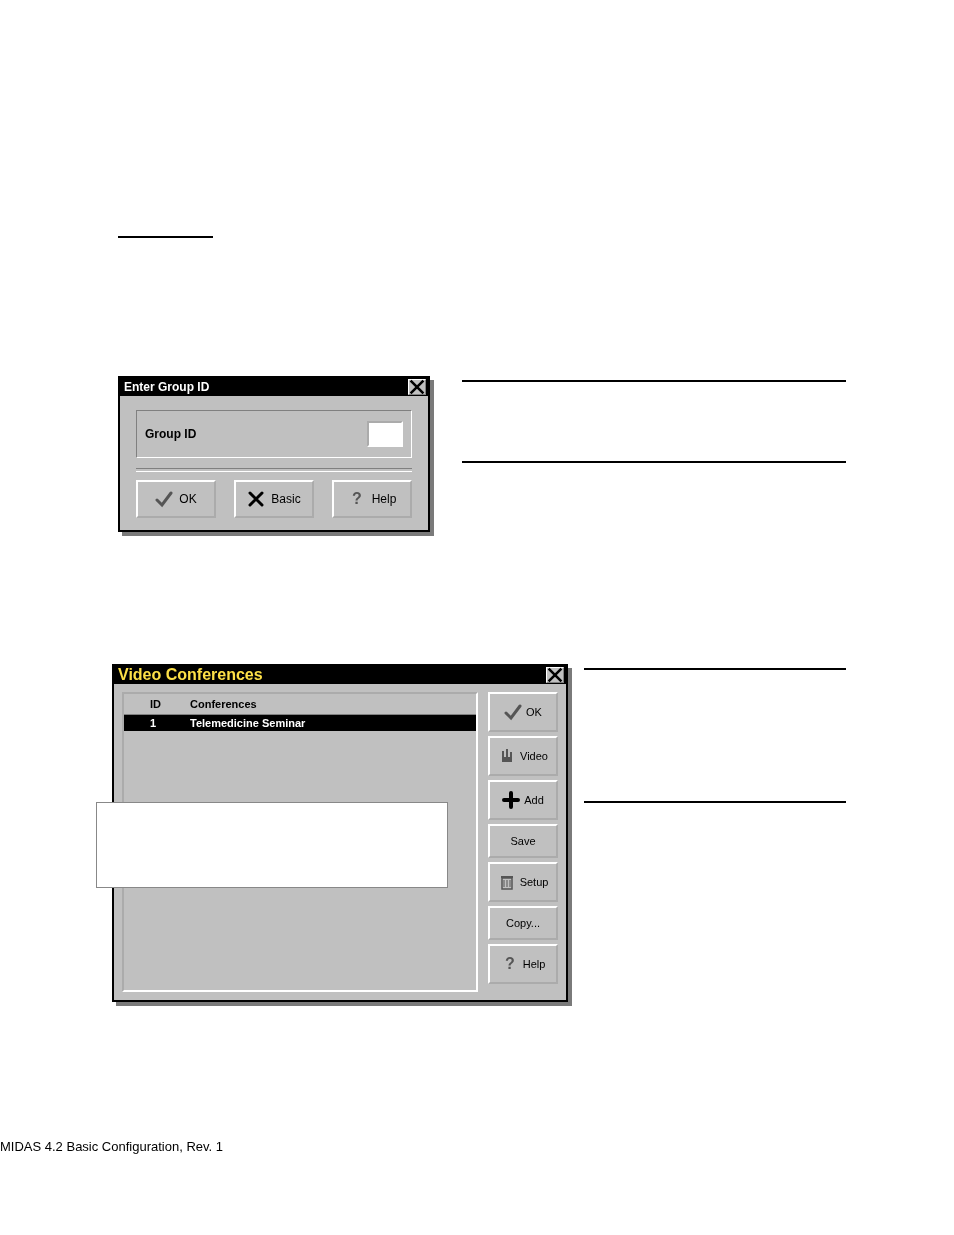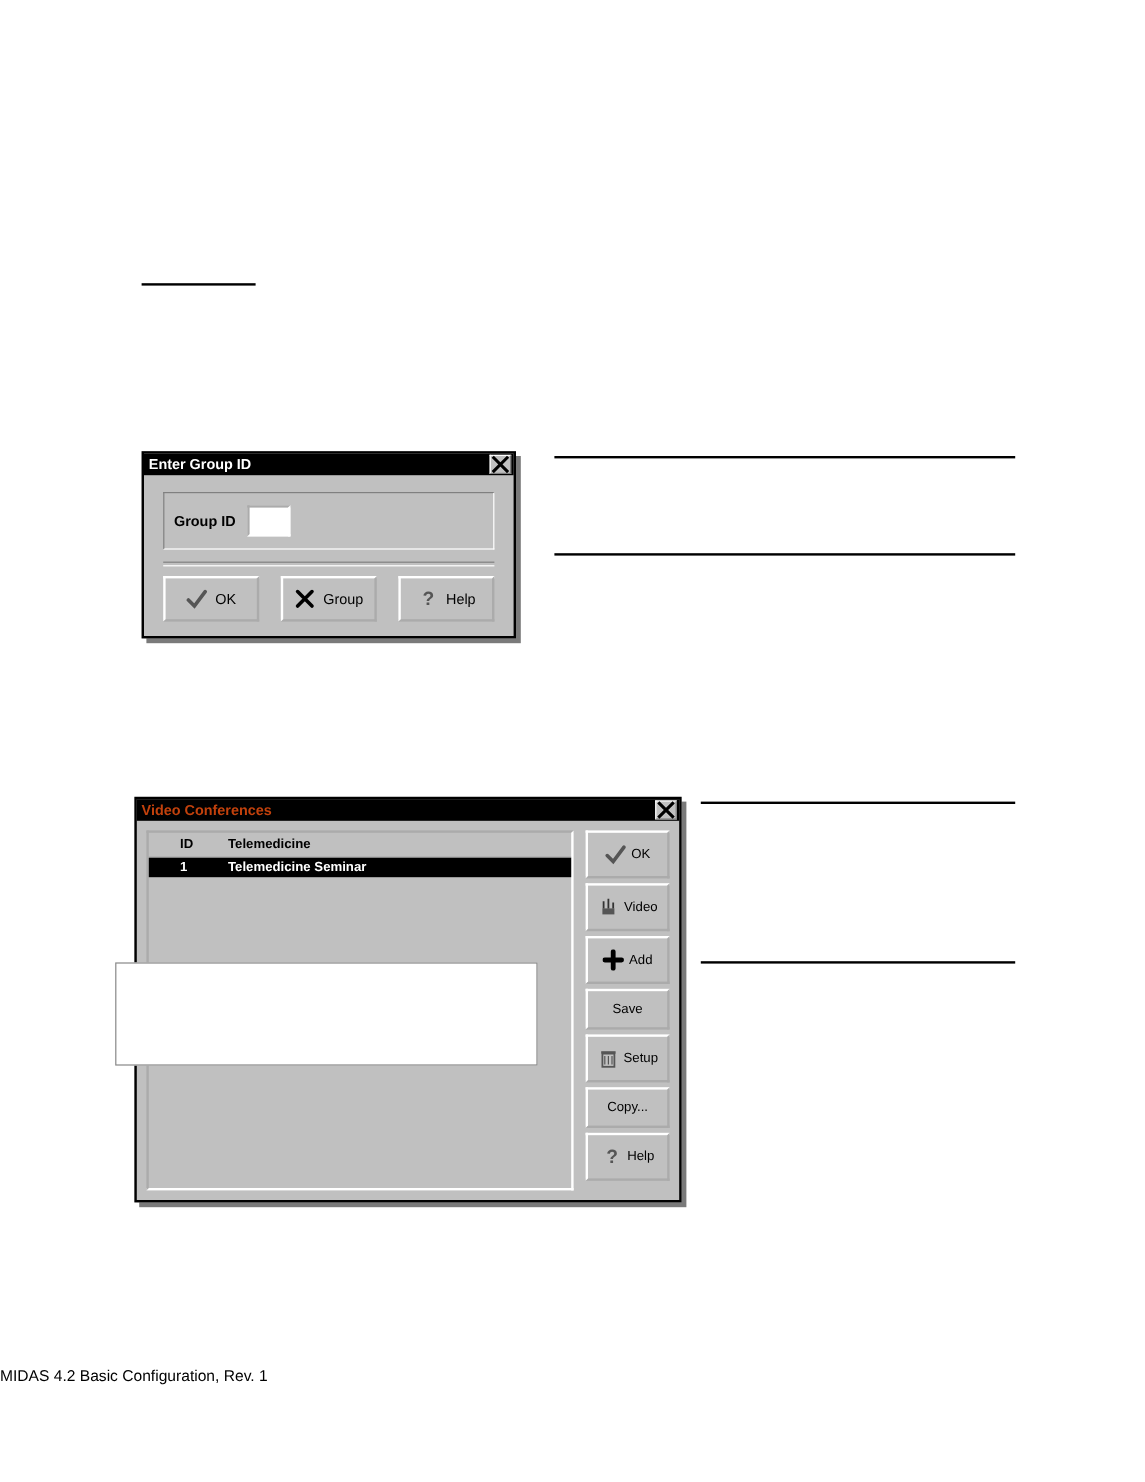--- a/index.html
+++ b/index.html
@@ -4,35 +4,35 @@
 <style>
 html,body{margin:0;padding:0;background:#fff;font-family:Arial,Helvetica,sans-serif;color:#000;font-size:13px;}
 .page{position:relative;width:954px;height:1235px;margin:4px auto;}
 .hr-short{position:absolute;left:118px;top:232px;width:95px;height:2px;background:#000;}
 
 
 .dlg1{position:absolute;left:118px;top:372px;width:308px;background:#c0c0c0;border:2px solid #000;box-shadow:4px 4px 0 #7a7a7a;}
 .dlg1 .titlebar{display:flex;align-items:center;justify-content:space-between;background:#000;color:#fff;font-weight:bold;font-size:12px;height:18px;padding:0 2px 0 4px;}
 .dlg1 .closebtn{width:16px;height:14px;background:#c0c0c0;border:1px solid #808080;border-top-color:#fff;border-left-color:#fff;display:flex;align-items:center;justify-content:center;font-size:11px;line-height:11px;font-weight:bold;color:#000;cursor:default;}
 .dlg1 .body{padding:14px 16px 12px;}
-.dlg1 .panel{border:1px solid #808080;border-right-color:#fff;border-bottom-color:#fff;padding:10px 8px 10px 8px;display:flex;align-items:center;justify-content:flex-start;gap:10px;}
+.dlg1 .panel{border:1px solid #808080;border-right-color:#fff;border-bottom-color:#fff;padding:10px 8px 10px 8px;display:flex;align-items:center;justify-content:space-between;gap:10px;}
 .dlg1 .lbl{font-weight:bold;font-size:12px;}
 .dlg1 .inp{width:28px;height:20px;border:2px inset #fff;background:#fff;}
 .dlg1 .sep{height:2px;margin:10px 0 8px;border-top:1px solid #808080;border-bottom:1px solid #fff;}
 .dlg1 .btnrow{display:flex;gap:18px;justify-content:space-between;}
 .win-btn{flex:1;height:34px;border:2px outset #fff;background:#c0c0c0;display:flex;align-items:center;justify-content:center;gap:6px;font-size:12px;cursor:default;}
 .win-btn .ico{width:18px;height:18px;display:block;}
 
 
 .note1-rule{position:absolute;left:462px;top:376px;width:384px;height:2px;background:#000;}
 .note1-rule2{position:absolute;left:462px;top:457px;width:384px;height:2px;background:#000;}
 
 
 .dlg2{position:absolute;left:112px;top:660px;width:452px;background:#c0c0c0;border:2px solid #000;box-shadow:4px 4px 0 #7a7a7a;}
-.dlg2 .titlebar{display:flex;align-items:center;justify-content:space-between;background:#000;color:#c2410c;font-weight:bold;font-size:12px;height:18px;padding:0 2px 0 4px;}
+.dlg2 .titlebar{display:flex;align-items:center;justify-content:space-between;background:#000;color:#fde047;font-weight:bold;font-size:16px;height:18px;padding:0 2px 0 4px;}
 .dlg2 .closebtn{width:16px;height:14px;background:#c0c0c0;border:1px solid #808080;border-top-color:#fff;border-left-color:#fff;display:flex;align-items:center;justify-content:center;font-size:11px;line-height:11px;font-weight:bold;color:#000;cursor:default;}
 .dlg2 .body{display:flex;gap:10px;padding:8px;}
 .dlg2 .list{flex:1;position:relative;border:2px inset #fff;background:#c0c0c0;height:296px;}
 .dlg2 .list-head{display:flex;font-size:11px;font-weight:bold;color:#000;padding:4px 6px;border-bottom:1px solid #808080;}
 .dlg2 .col-id{width:40px;padding-left:20px;}
 .dlg2 .list-row{display:flex;font-size:11px;font-weight:bold;background:#000;color:#fff;padding:2px 6px;}
 .dlg2 .whitebox{position:absolute;left:-28px;top:108px;width:350px;height:84px;background:#fff;border:1px solid #888;}
 .dlg2 .side{width:70px;display:flex;flex-direction:column;gap:4px;}
 .side-btn{height:36px;border:2px outset #fff;background:#c0c0c0;display:flex;align-items:center;justify-content:center;gap:4px;font-size:11px;cursor:default;}
 .side-btn.small{height:30px;}
@@ -78,21 +78,21 @@
               </svg>
             </span>
         <span>OK</span>
       </div>
       <div class="win-btn">
         <span>
               <svg class="ico" viewBox="0 0 18 18">
                 <path d="M3 3 L15 15 M15 3 L3 15" stroke="#000" stroke-width="3" fill="none" stroke-linecap="round"></path>
               </svg>
             </span>
-        <span>Group</span>
+        <span>Basic</span>
       </div>
       <div class="win-btn">
         <span>
               <svg class="ico" viewBox="0 0 18 18">
                 <text x="9" y="14" font-size="16" font-weight="bold" text-anchor="middle" fill="#555">?</text>
               </svg>
             </span>
         <span>Help</span>
       </div>
     </div>
@@ -108,21 +108,21 @@
     <span class="closebtn">
       <svg class="ico" viewBox="0 0 10 10">
             <path d="M1 1 L9 9 M9 1 L1 9" stroke="#000" stroke-width="1.6" fill="none"></path>
           </svg>
     </span>
   </div>
   <div class="body">
     <div class="list">
       <div class="list-head">
         <span class="col-id">ID</span>
-        <span>Telemedicine</span>
+        <span>Conferences</span>
       </div>
       <div class="list-row">
         <span class="col-id">1</span>
         <span>Telemedicine Seminar</span>
       </div>
       <div class="whitebox"></div>
     </div>
     <div class="side">
       <div class="side-btn">
         <span>

